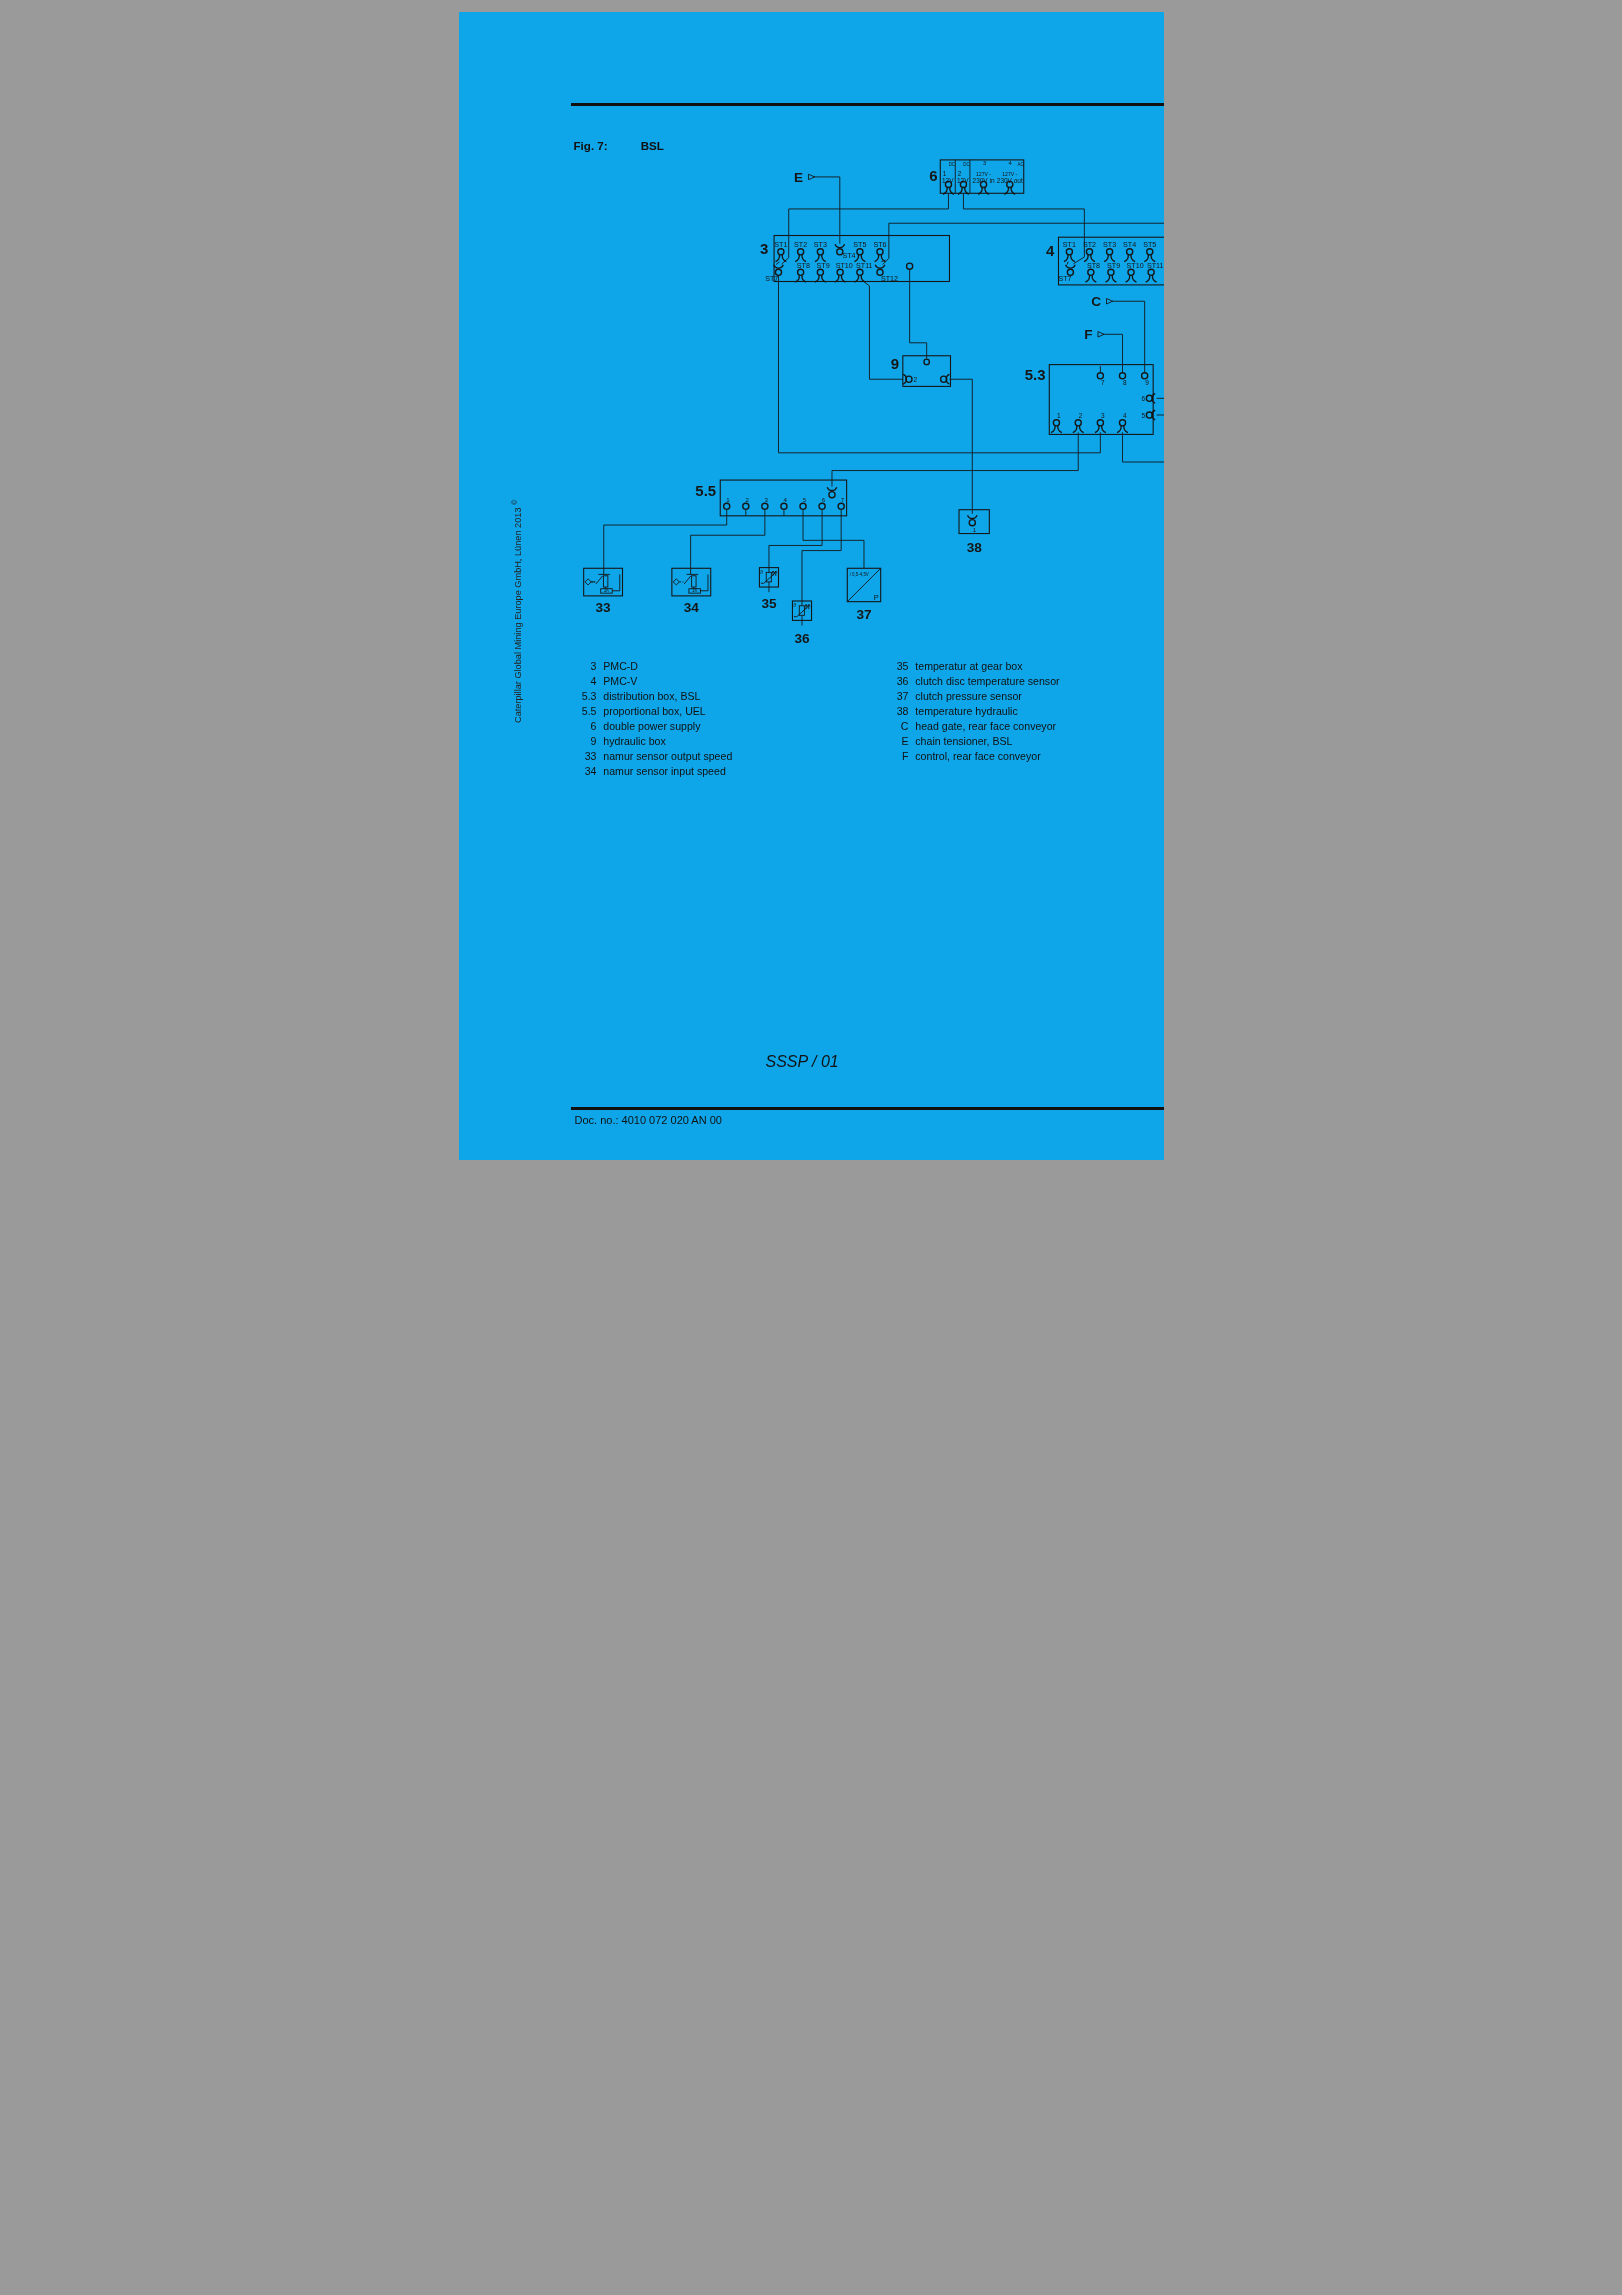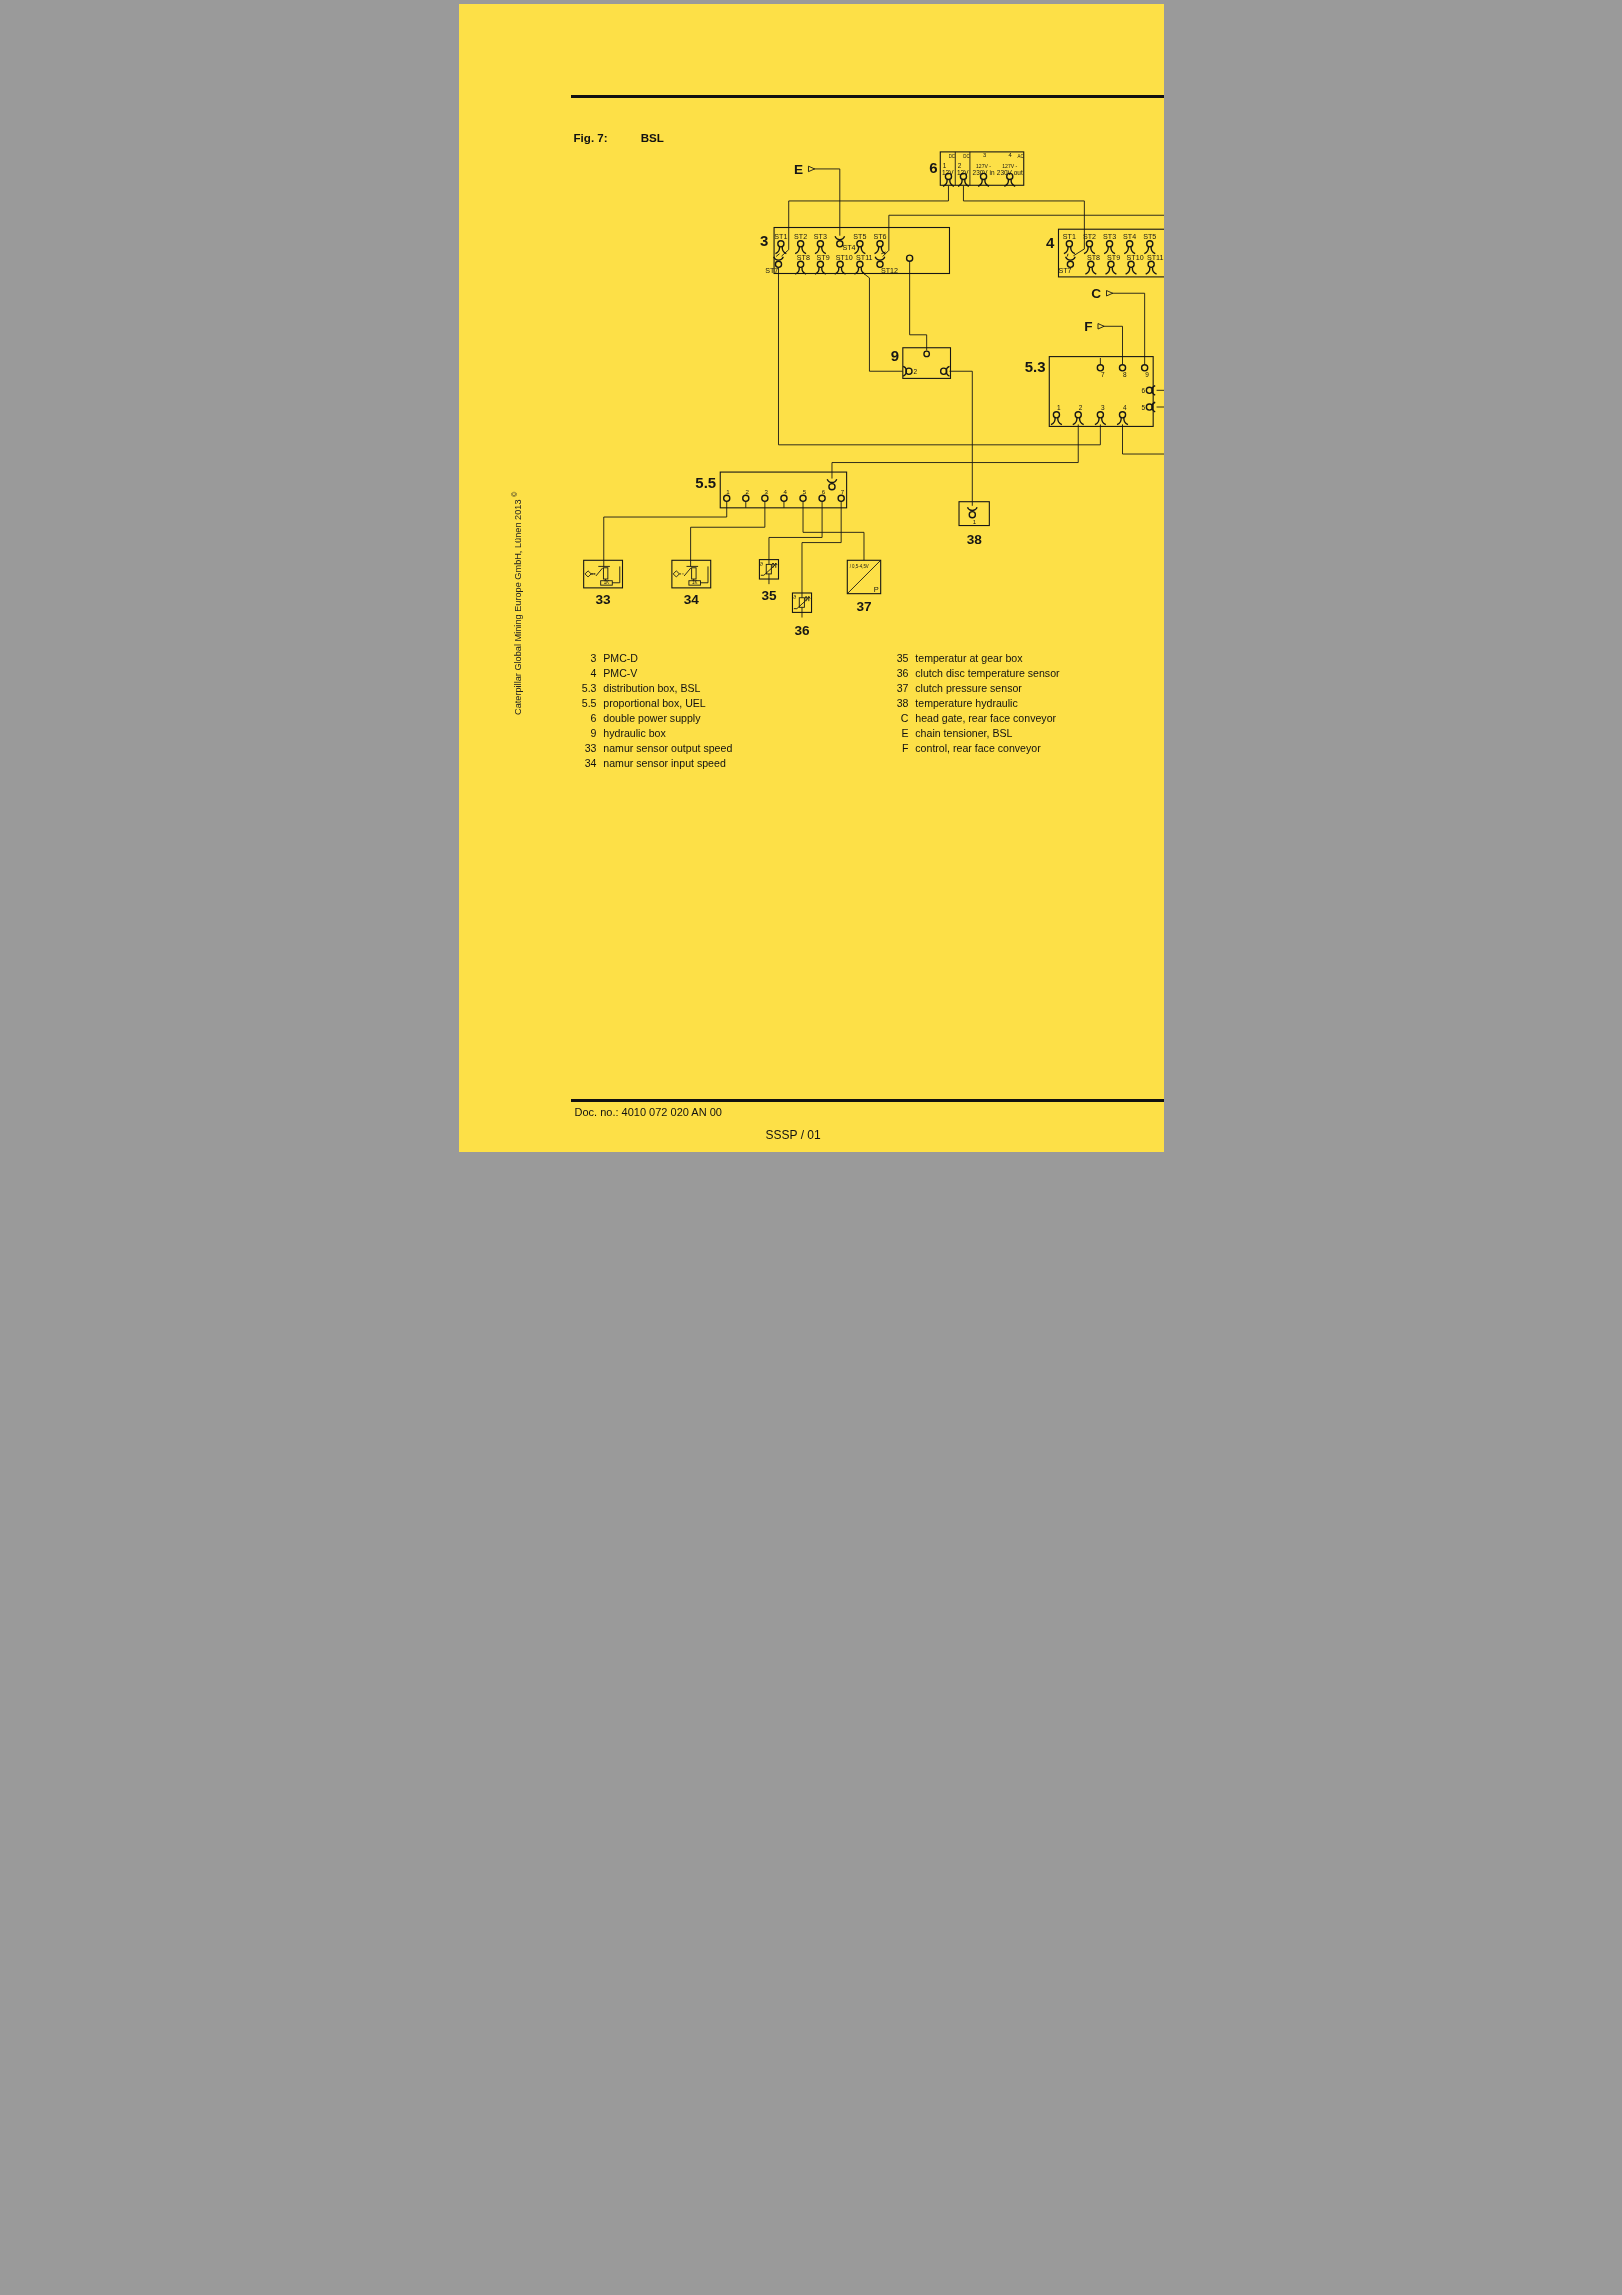--- a/index.html
+++ b/index.html
@@ -1,28 +1,28 @@
 <!DOCTYPE html>
 <html style="font-size:11px"><head>
 <meta charset="utf-8">
 <style>
   html,body{margin:0;padding:0;background:#9a9a9a;}
-  .page{position:relative;width:705px;height:1148px;margin:4px auto;background:#fde047;
+  .page{position:relative;width:705px;height:1148px;margin:12px auto;background:#0ea5e9;
         font-family:"Liberation Sans",sans-serif;color:#111;overflow:hidden;}
   .rule{position:absolute;background:#111;}
   .fig-title{position:absolute;left:115px;top:127px;font-size:11.6px;font-weight:bold;}
   .fig-title .gap{display:inline-block;width:33px;}
   .legend{position:absolute;font-size:10.6px;line-height:15px;}
   .legend-left{left:116px;top:647px;}
   .legend-right{left:428px;top:647px;}
   .lrow{display:flex;}
   .lnum{width:22px;text-align:right;flex:none;}
   .ltxt{margin-left:6.8px;white-space:nowrap;}
   .footer-doc{position:absolute;left:116px;top:1102px;font-size:11px;}
-  .footer-code{position:absolute;left:307px;top:1124px;font-size:12px;}
+  .footer-code{position:absolute;left:307px;top:1041px;font-size:16px;font-style:italic;}
   .footer-page{position:absolute;left:735px;top:1097px;font-size:21px;font-weight:bold;}
   .sidebar{position:absolute;left:52px;top:711px;transform:rotate(-90deg);
            transform-origin:0 0;font-size:9.2px;white-space:nowrap;color:#222;}
   .sidebar sup{font-size:6.8px;margin-left:2.7px;}
   svg{display:block;}
   .diagram{position:absolute;left:0;top:0;}
   .diagram path,.diagram rect,.diagram line,.diagram circle{stroke:#161616;fill:none;}
   .diagram text{fill:#161616;stroke:none;font-family:"Liberation Sans",sans-serif;}
   .w{stroke-width:2.6px;}
   .bx{stroke-width:3.2px;}

